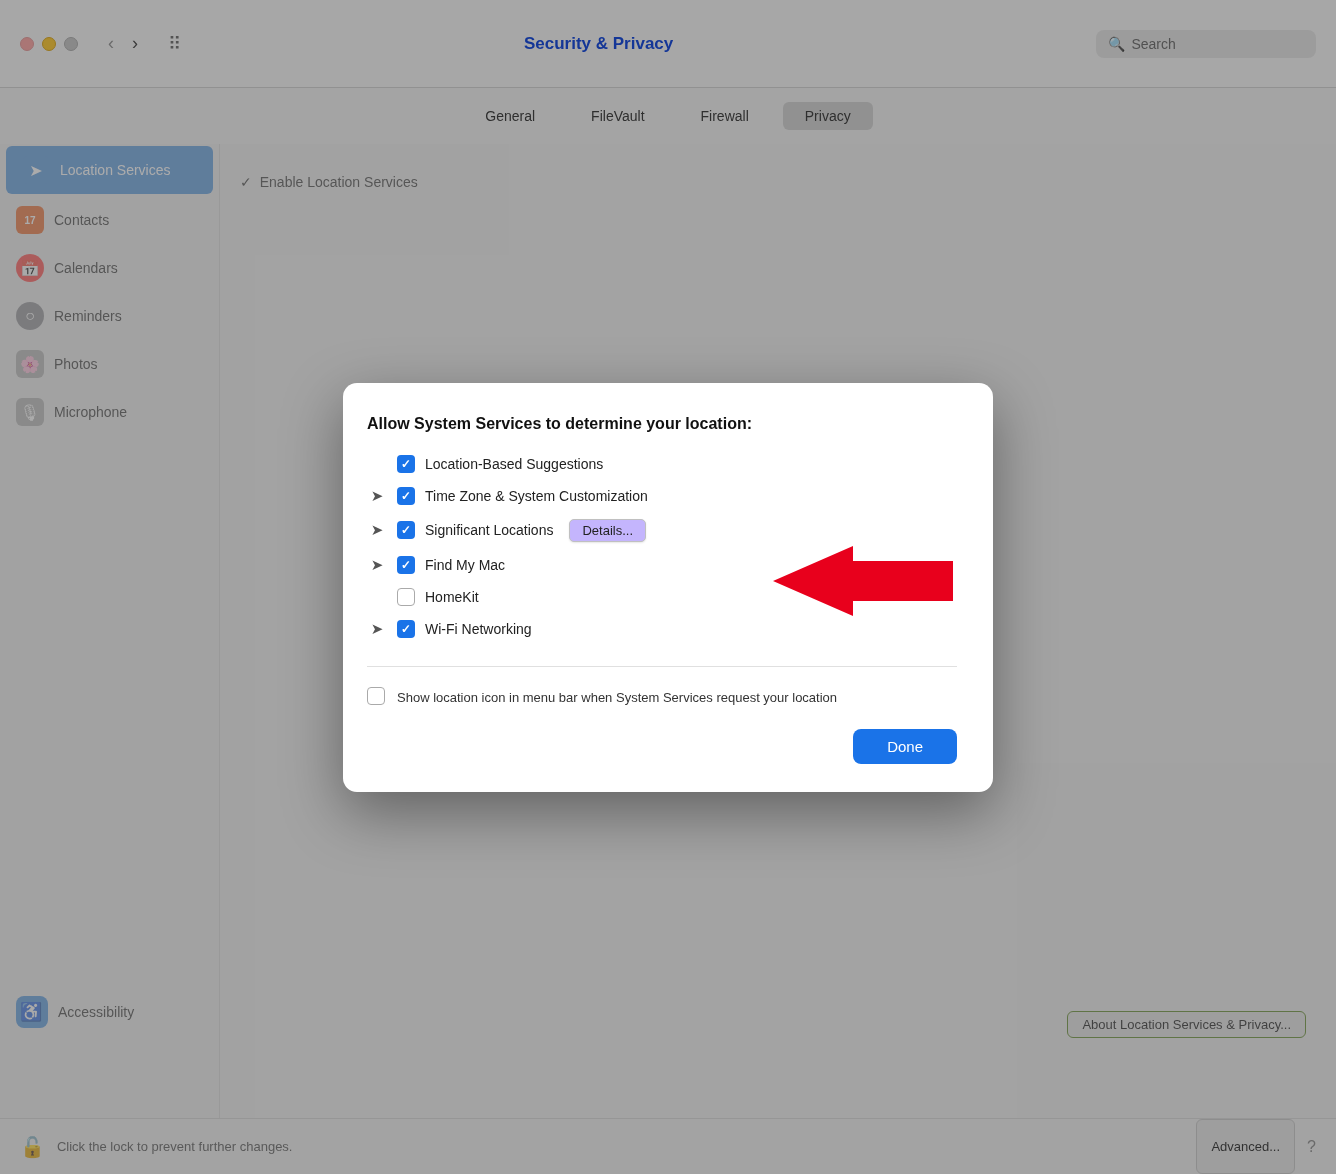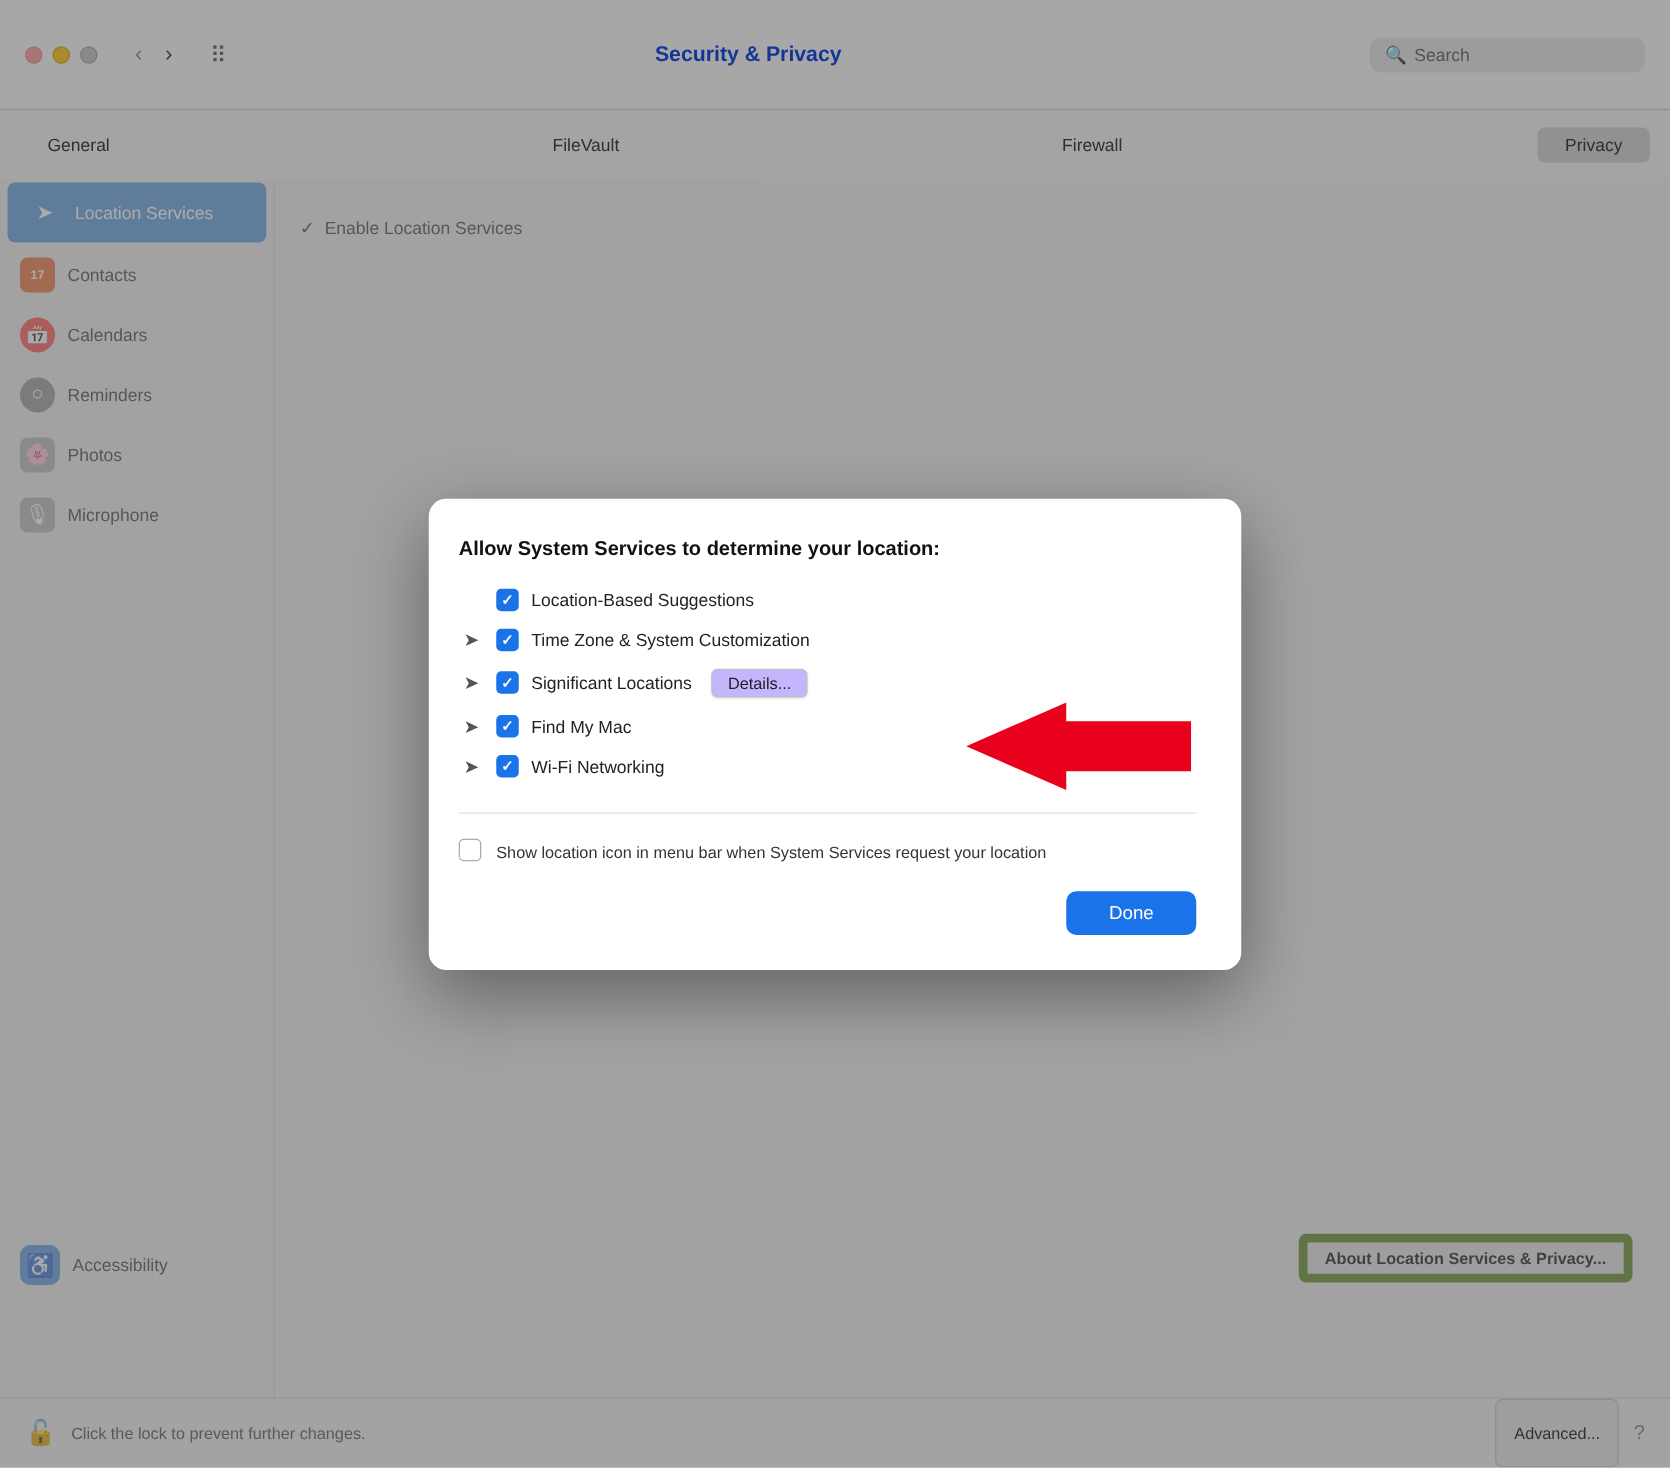--- a/index.html
+++ b/index.html
@@ -81,22 +81,22 @@
       font-size: 14px;
       color: #555;
       width: 100%;
     }
     .search-icon-svg { color: #888; font-size: 14px; }
 
     
     .tabs-bar {
       background: #ebebeb;
       display: flex;
-      justify-content: space-between;
-      padding: 14px 16px;
+      justify-content: center;
+      padding: 14px 0;
       gap: 12px;
     }
     .tab {
       padding: 6px 22px;
       font-size: 14px;
       color: #444;
       border-radius: 6px;
       cursor: pointer;
       border: none;
       background: none;
@@ -321,29 +321,28 @@
       border-radius: 8px;
       padding: 9px 34px;
       font-size: 15px;
       font-weight: 500;
       cursor: pointer;
     }
 
     
     .about-location-btn {
       background: #e0e0e0;
-      border: 7px solid #4d7c0f;
+      border: 1px solid #4d7c0f;
       border-radius: 6px;
       padding: 5px 14px;
       font-size: 13px;
       cursor: pointer;
       position: absolute;
-      bottom: 92px;
+      bottom: 80px;
       right: 30px;
-      font-weight: bold;
     }
 
     
     .accessibility-item {
       display: flex;
       align-items: center;
       gap: 10px;
       padding: 10px 16px;
       font-size: 14px;
       color: #333;
@@ -464,20 +463,25 @@
         <span>Significant Locations</span>
         <button class="details-btn">Details...</button>
       </div>
 
       <div class="service-row">
         <span class="arrow-icon">➤</span>
         <div class="checkbox-blue"></div>
         <span>Find My Mac</span>
       </div>
 
+      <div class="service-row">
+        <span class="arrow-icon" style="visibility:hidden;">➤</span>
+        <div class="checkbox-empty"></div>
+        <span>HomeKit</span>
+      </div>
 
       <div class="service-row">
         <span class="arrow-icon">➤</span>
         <div class="checkbox-blue"></div>
         <span>Wi-Fi Networking</span>
       </div>
 
     </div>
 
     <hr class="modal-divider">

